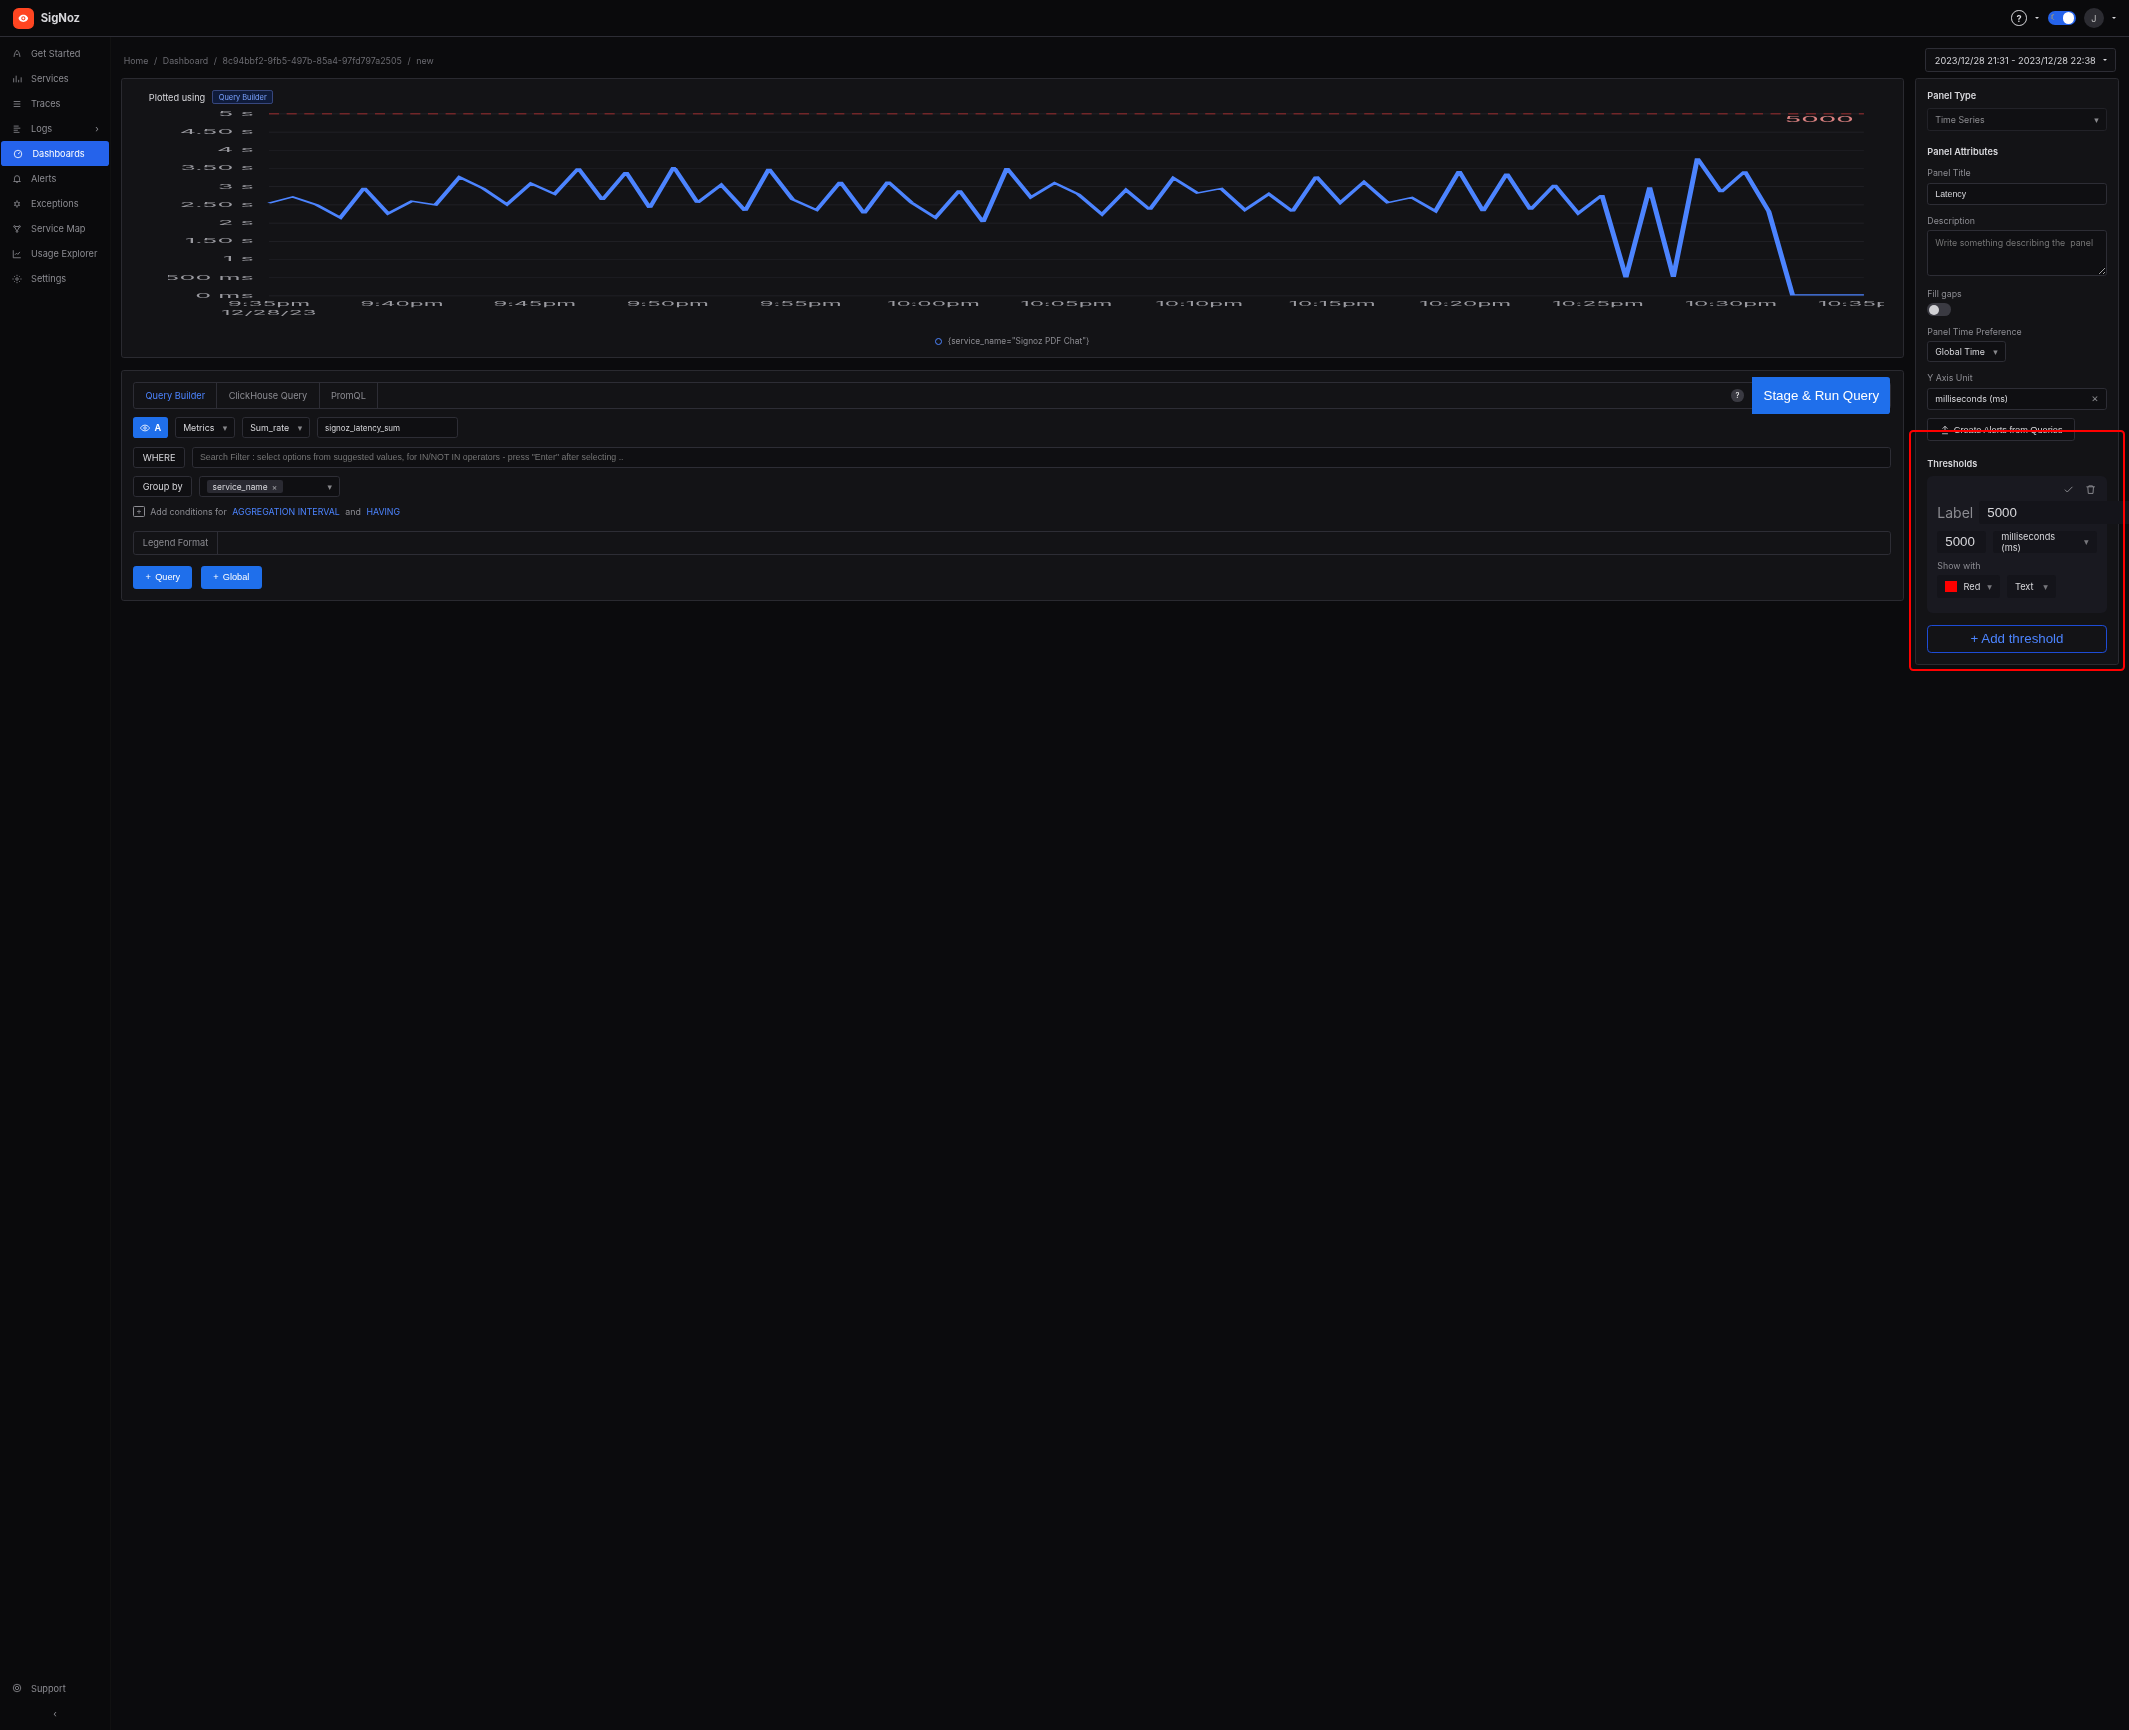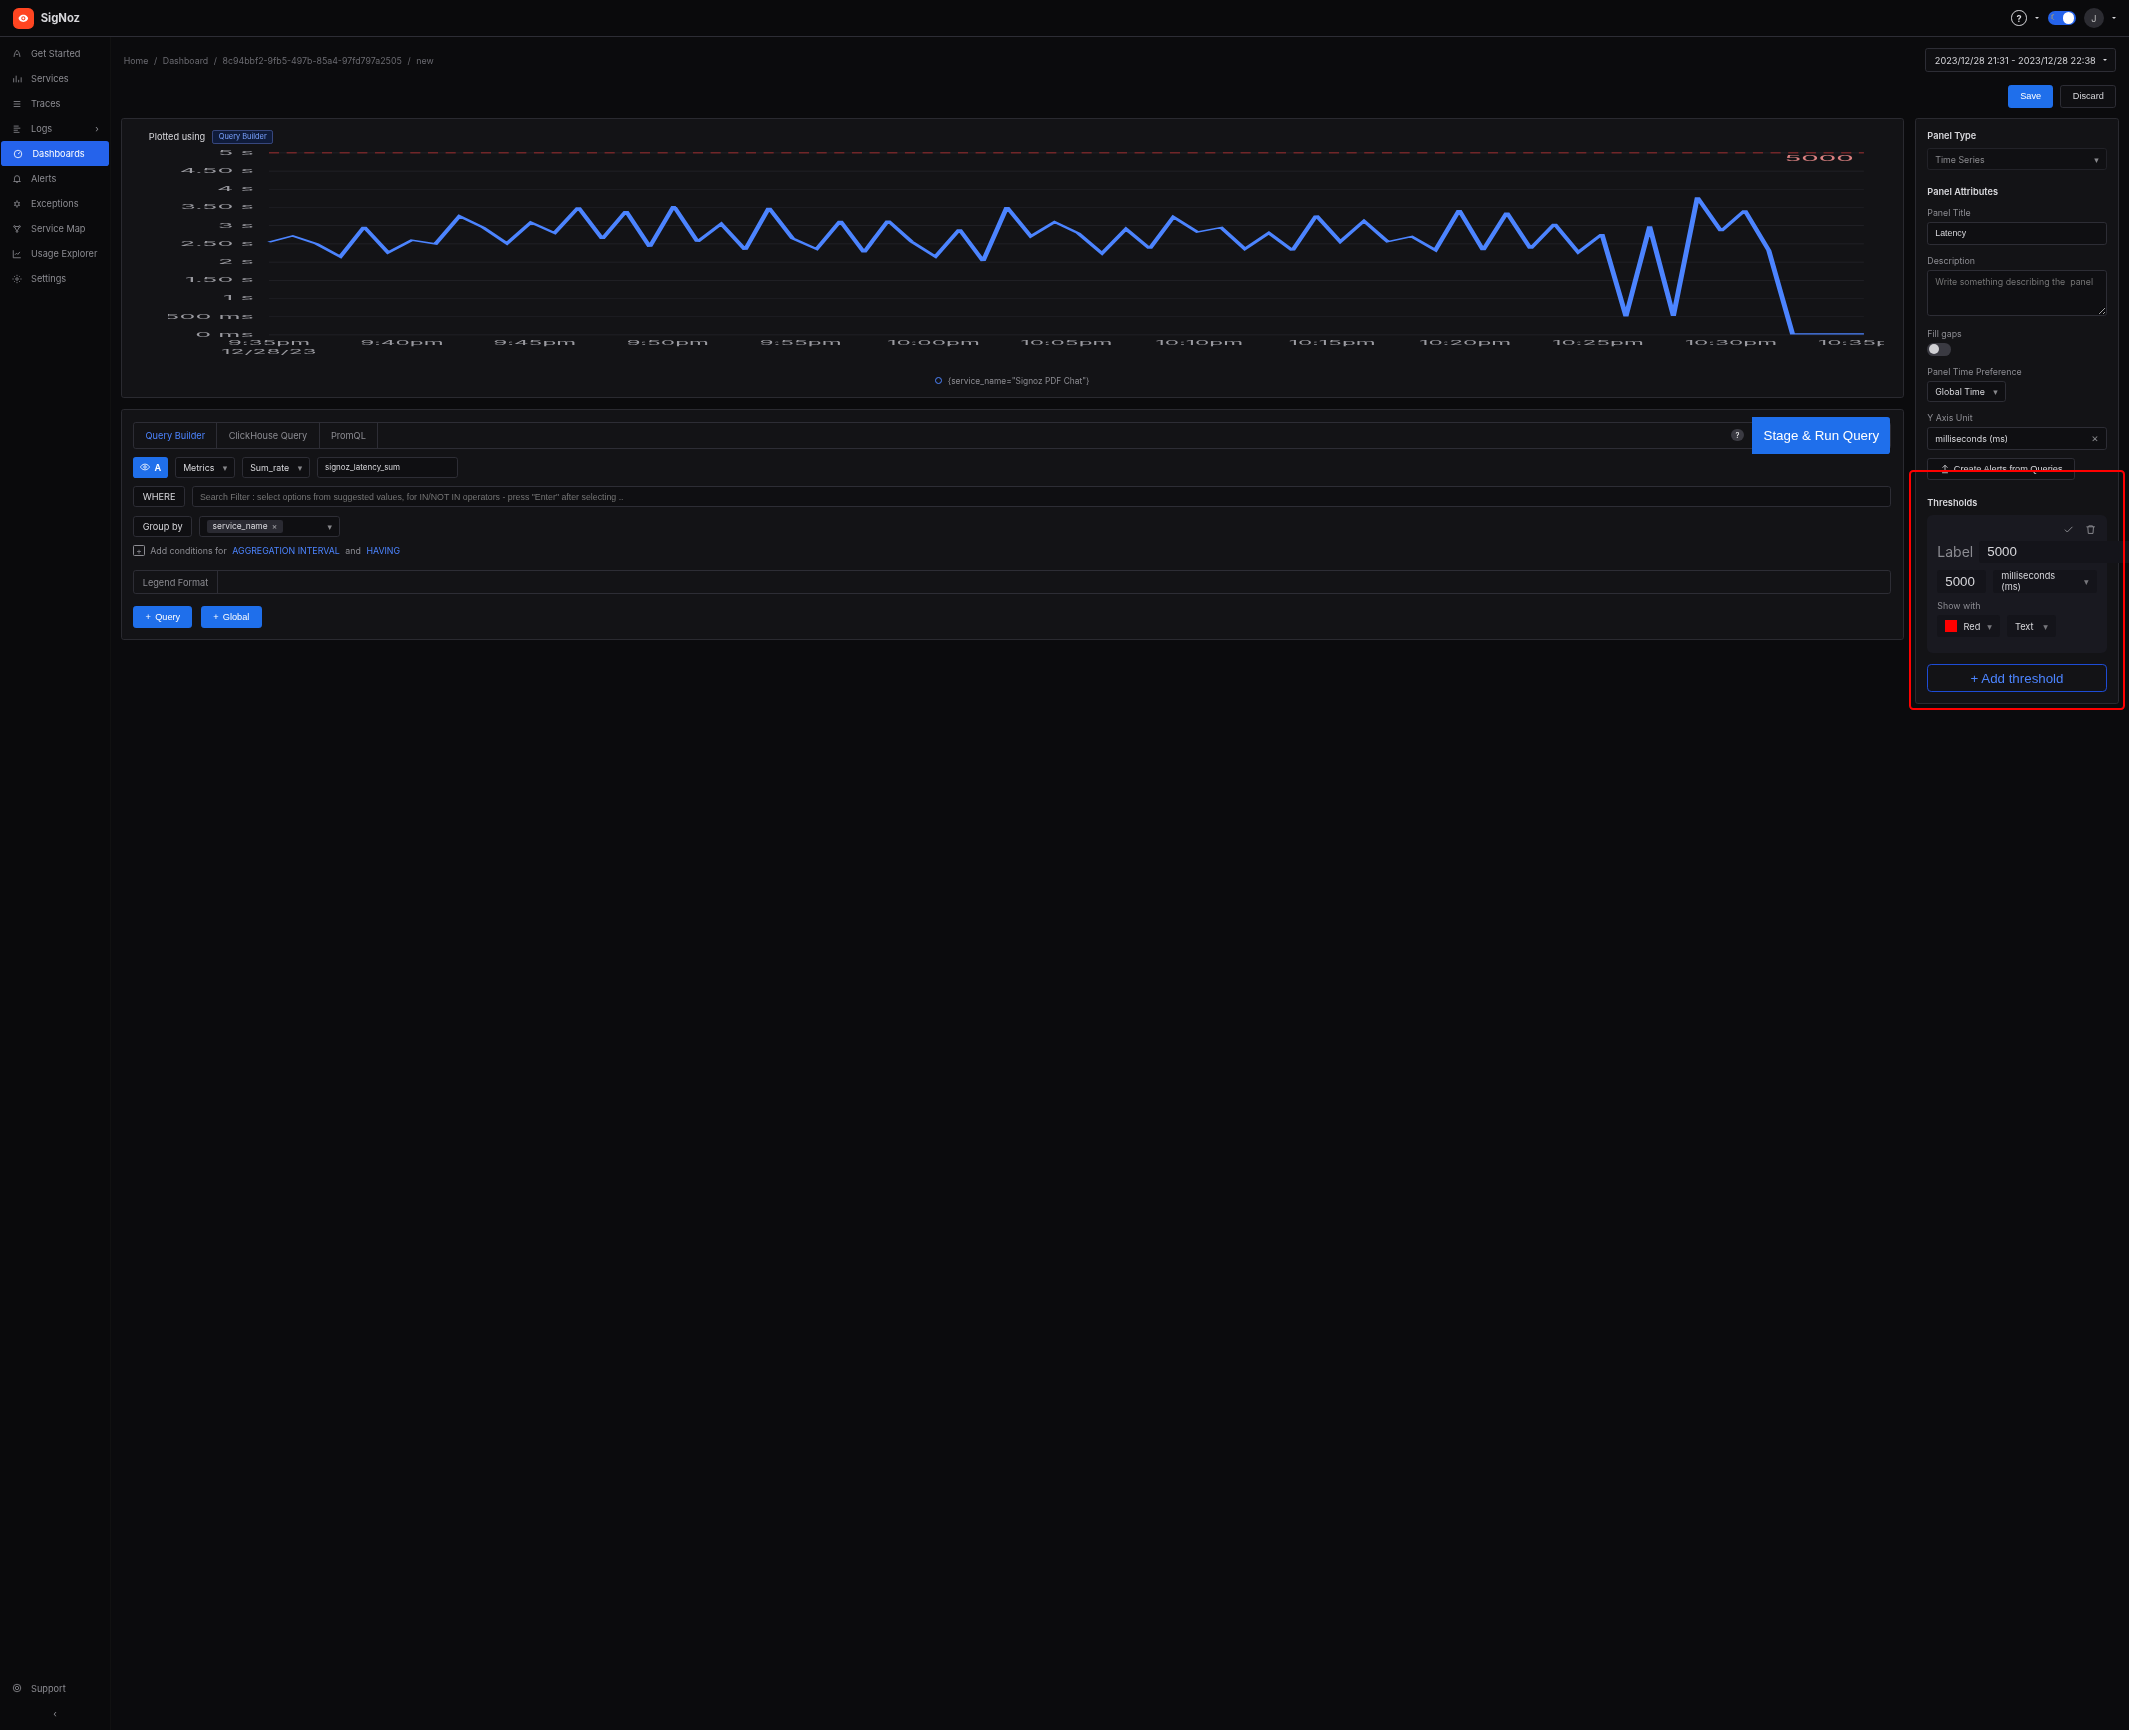--- a/index.html
+++ b/index.html
@@ -259,24 +259,20 @@
 
 <div class="main">
   <div class="upper">
     <div class="crumbs" id="crumbs"><span class="cr">Home</span><span class="sep">/</span><span class="cr">Dashboard</span><span class="sep">/</span><span class="cr">8c94bbf2-9fb5-497b-85a4-97fd797a2505</span><span class="sep">/</span><span class="cr">new</span></div>
     <div class="timerange">
       <span>2023/12/28 21:31 - 2023/12/28 22:38</span>
       <span class="caret"></span>
     </div>
   </div>
 
-  <div class="actions-row">
-    <button class="btn primary">Save</button>
-    <button class="btn">Discard</button>
-  </div>
 
   <div class="layout">
     <div class="left-col">
 
       <div class="card">
         <div class="plotted">
           <span>Plotted using</span>
           <span class="badge-qb">Query Builder</span>
         </div>
         <div class="chart-wrap">

